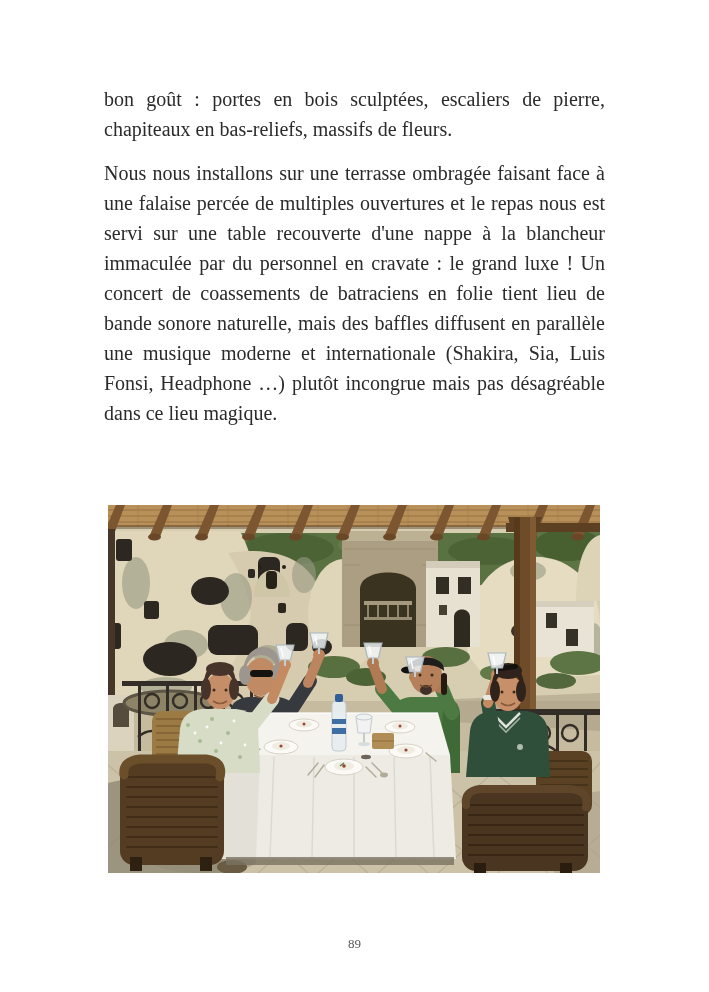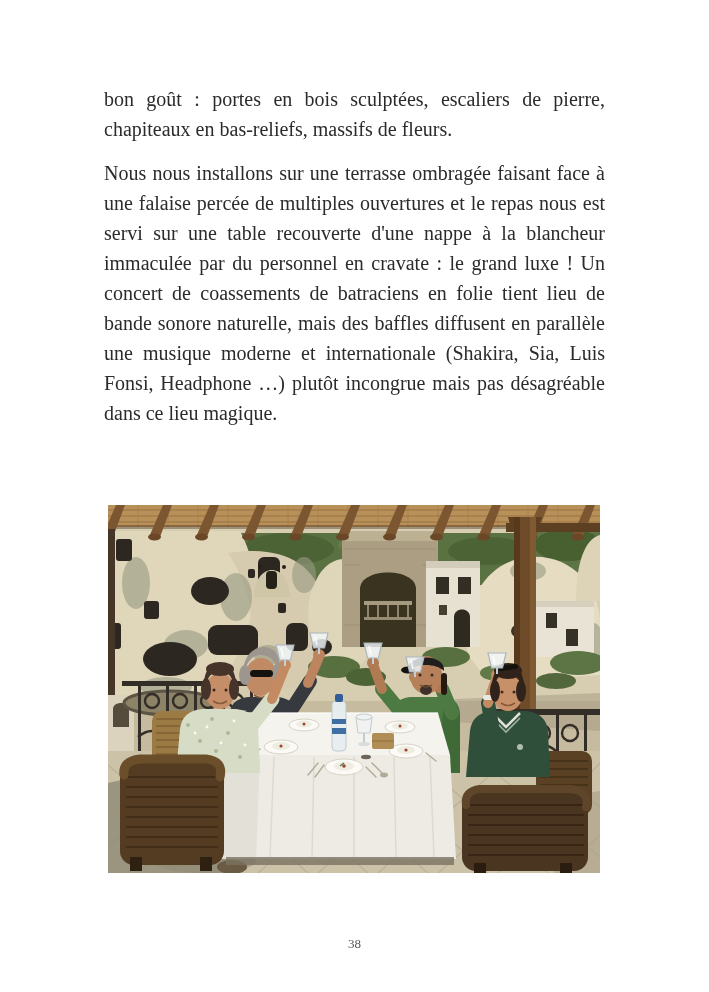--- a/index.html
+++ b/index.html
@@ -487,15 +487,15 @@
           <line x1="173" y1="143" x2="175" y2="152"></line>
           <line x1="207" y1="131" x2="209" y2="140"></line>
           <line x1="261" y1="141" x2="263" y2="150"></line>
           <line x1="303" y1="155" x2="305" y2="164"></line>
           <line x1="385" y1="151" x2="387" y2="160"></line>
         </g>
       </g>
     </svg>
   </figure>
 
-  <div class="page-number">38</div>
+  <div class="page-number">89</div>
 
 </div>
 
 </body></html>

